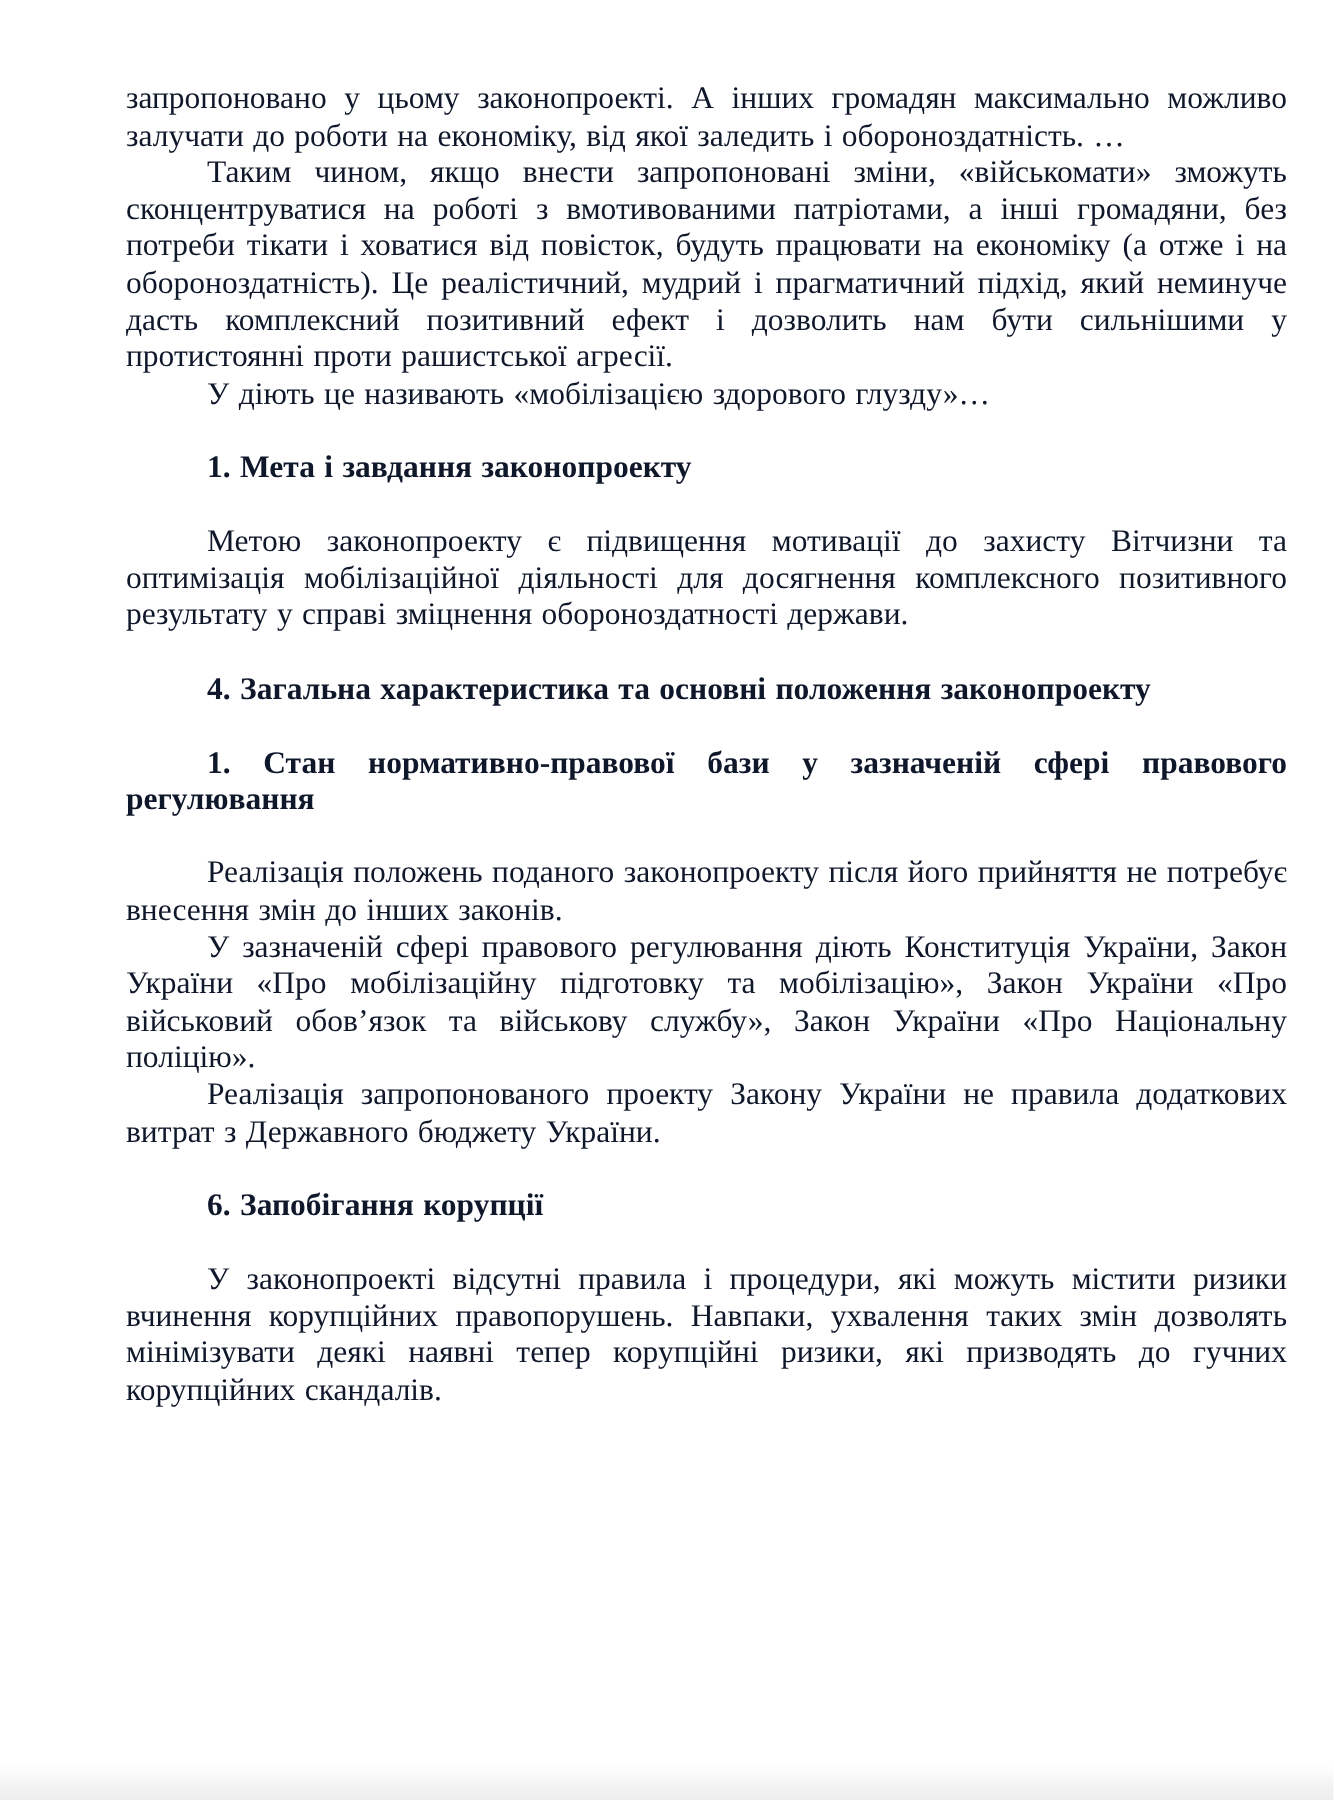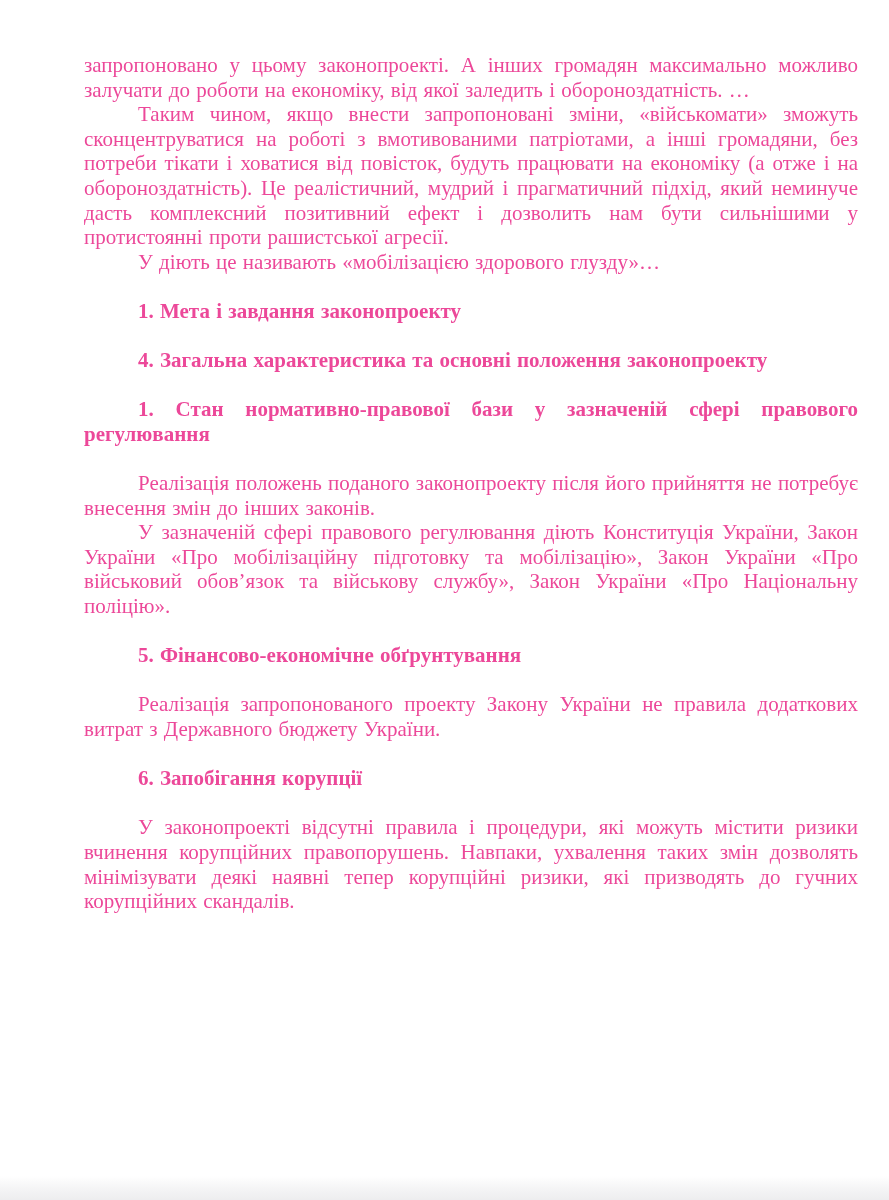--- a/index.html
+++ b/index.html
@@ -9,21 +9,21 @@
     height: 1200px;
     background: #ffffff;
     overflow: hidden;
   }
   .page {
     position: relative;
     width: 889px;
     height: 1200px;
     background: #ffffff;
     font-family: "Liberation Serif", "DejaVu Serif", serif;
-    color: #ec4899;
+    color: #0f172a;
     box-sizing: border-box;
     padding: 53px 47px 0 84px;
   }
   .content {
     width: 774px;
   }
   .para {
     font-size: 21px;
     line-height: 24.6px;
     text-align: justify;
@@ -61,31 +61,31 @@
   <div class="content">
 
     <p class="para no-indent">запропоновано у цьому законопроекті. А інших громадян максимально можливо залучати до роботи на економіку, від якої заледить і обороноздатність. …</p>
 
     <p class="para">Таким чином, якщо внести запропоновані зміни, «військомати» зможуть сконцентруватися на роботі з вмотивованими патріотами, а інші громадяни, без потреби тікати і ховатися від повісток, будуть працювати на економіку (а отже і на обороноздатність). Це реалістичний, мудрий і прагматичний підхід, який неминуче дасть комплексний позитивний ефект і дозволить нам бути сильнішими у протистоянні проти рашистської агресії.</p>
 
     <p class="para">У діють це називають «мобілізацією здорового глузду»…</p>
 
     <h2 class="heading">1. Мета і завдання законопроекту</h2>
 
+    <p class="para">Метою законопроекту є підвищення мотивації до захисту Вітчизни та оптимізація мобілізаційної діяльності для досягнення комплексного позитивного результату у справі зміцнення обороноздатності держави.</p>
 
     <h2 class="heading">4. Загальна характеристика та основні положення законопроекту</h2>
 
 
     <h2 class="heading">1. Стан нормативно-правової бази у зазначеній сфері правового регулювання</h2>
 
     <p class="para">Реалізація положень поданого законопроекту після його прийняття не потребує внесення змін до інших законів.</p>
 
     <p class="para">У зазначеній сфері правового регулювання діють Конституція України, Закон України «Про мобілізаційну підготовку та мобілізацію», Закон України «Про військовий обов’язок та військову службу», Закон України «Про Національну поліцію».</p>
 
-    <h2 class="heading">5. Фінансово-економічне обґрунтування</h2>
 
     <p class="para">Реалізація запропонованого проекту Закону України не правила додаткових витрат з Державного бюджету України.</p>
 
     <h2 class="heading">6. Запобігання корупції</h2>
 
     <p class="para">У законопроекті відсутні правила і процедури, які можуть містити ризики вчинення корупційних правопорушень. Навпаки, ухвалення таких змін дозволять мінімізувати деякі наявні тепер корупційні ризики, які призводять до гучних корупційних скандалів.</p>
 
   </div>
 
   <div class="bottom-edge"></div>

